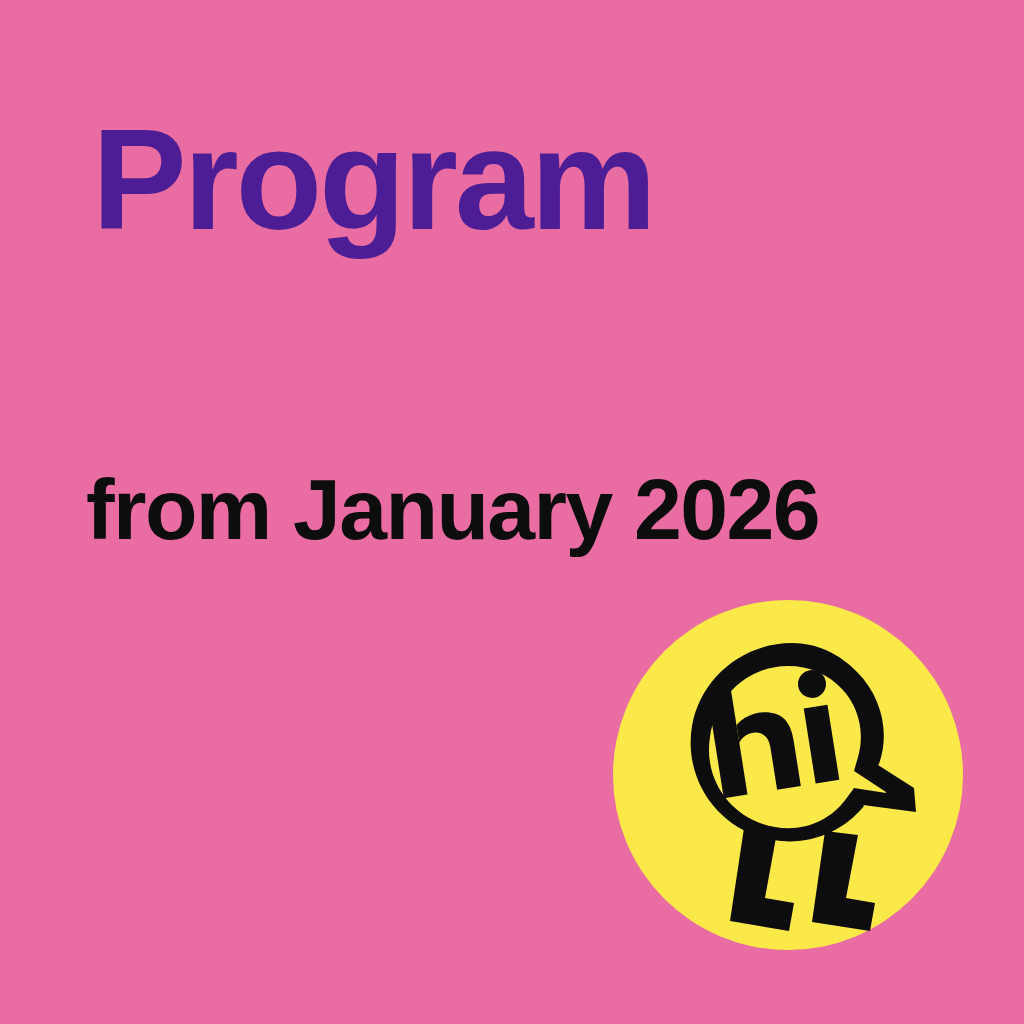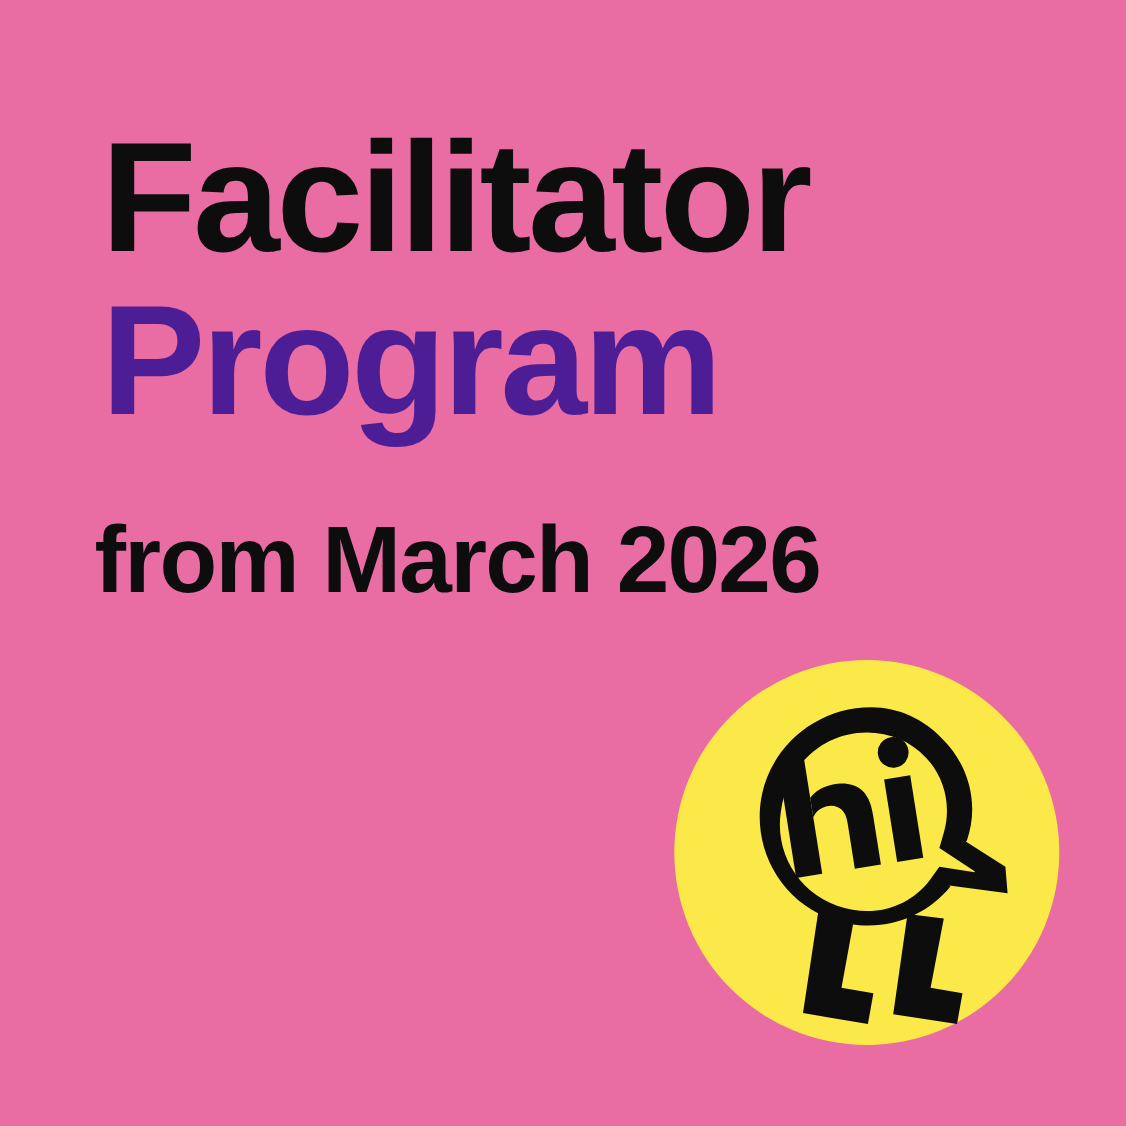--- a/index.html
+++ b/index.html
@@ -61,25 +61,24 @@
     height: 350px;
     display: block;
   }
 </style>
 </head>
 <body>
 
 <div id="poster" style="background: rgb(233, 108, 163);">
 
   <div class="headline-block">
-    <span class="headline-line" style="color: rgb(13, 13, 13);">Facilitator</span>
     <span class="headline-line" style="color: #4c1d95;">Program</span>
   </div>
 
-  <div class="subhead" style="color: rgb(13, 13, 13);">from March 2026</div>
+  <div class="subhead" style="color: rgb(13, 13, 13);">from January 2026</div>
 
   <div class="logo-badge" style="background: rgb(251, 233, 74);">
     <svg viewBox="0 0 350 350" xmlns="http://www.w3.org/2000/svg">
 
       <path d="M 131 228 L 117 321 L 176 331 L 181 303 L 152 298 L 164 232 Z" fill="#0d0d0d"></path>
 
       <path d="M 212 231 L 199 322 L 257 331 L 262 303 L 233 298 L 245 235 Z" fill="#0d0d0d"></path>
 
       <path d="M 179 43
                C 129 43 87 79 79 126

